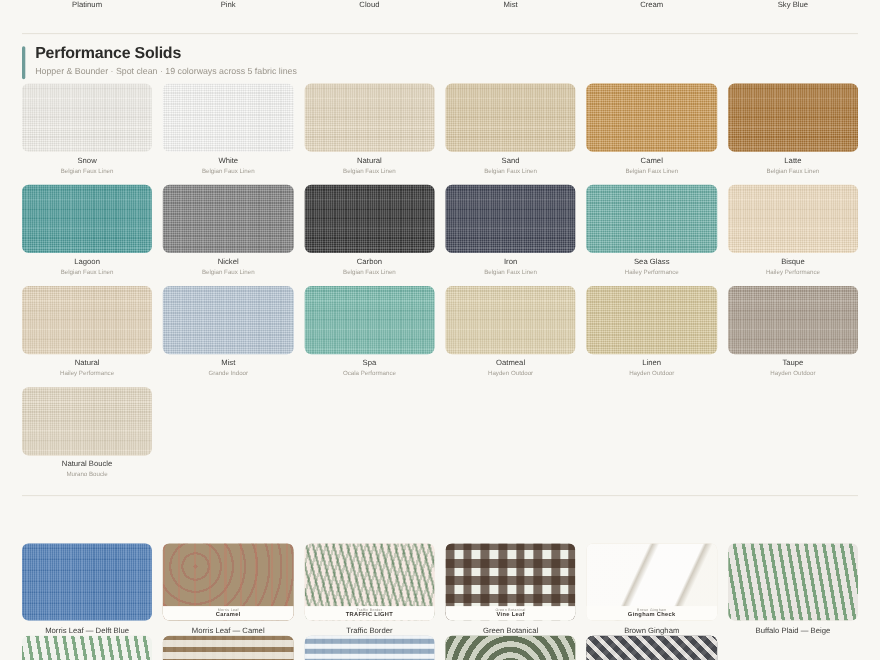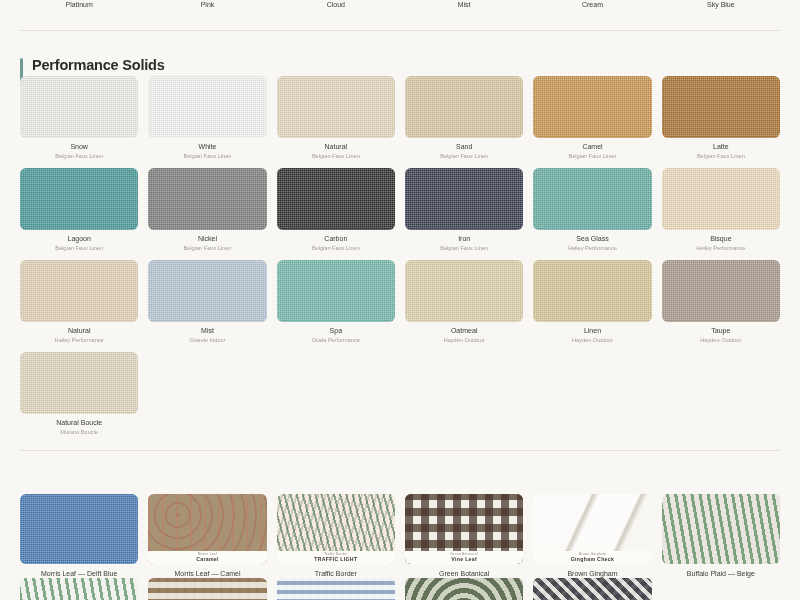--- a/index.html
+++ b/index.html
@@ -118,23 +118,24 @@
       <div class="cutoff-cell">
         <div class="cutoff-label">Cream</div>
       </div>
       <div class="cutoff-cell">
         <div class="cutoff-label">Sky Blue</div>
       </div>
     </div>
 
   <div class="divider"></div>
 
-  <div class="section-head" style="top:56px;">
+  <div class="section-head" style="top:40px;">
     <div class="section-bar" style="background: rgb(111, 156, 153);"></div>
     <div class="section-title">Performance Solids</div>
+    <div class="section-sub">Hopper &amp; Bounder · Spot clean · 19 colorways across 5 fabric lines</div>
   </div>
 
   <div class="grid" id="solids-r0" style="top:76px;">
       <div class="swatch">
         <div class="chip weave" style="background: rgb(238, 236, 230);"></div>
         <div class="sw-name">Snow</div>
         <div class="sw-line">Belgian Faux Linen</div>
       </div>
       <div class="swatch">
         <div class="chip weave" style="background: rgb(244, 244, 242);"></div>

